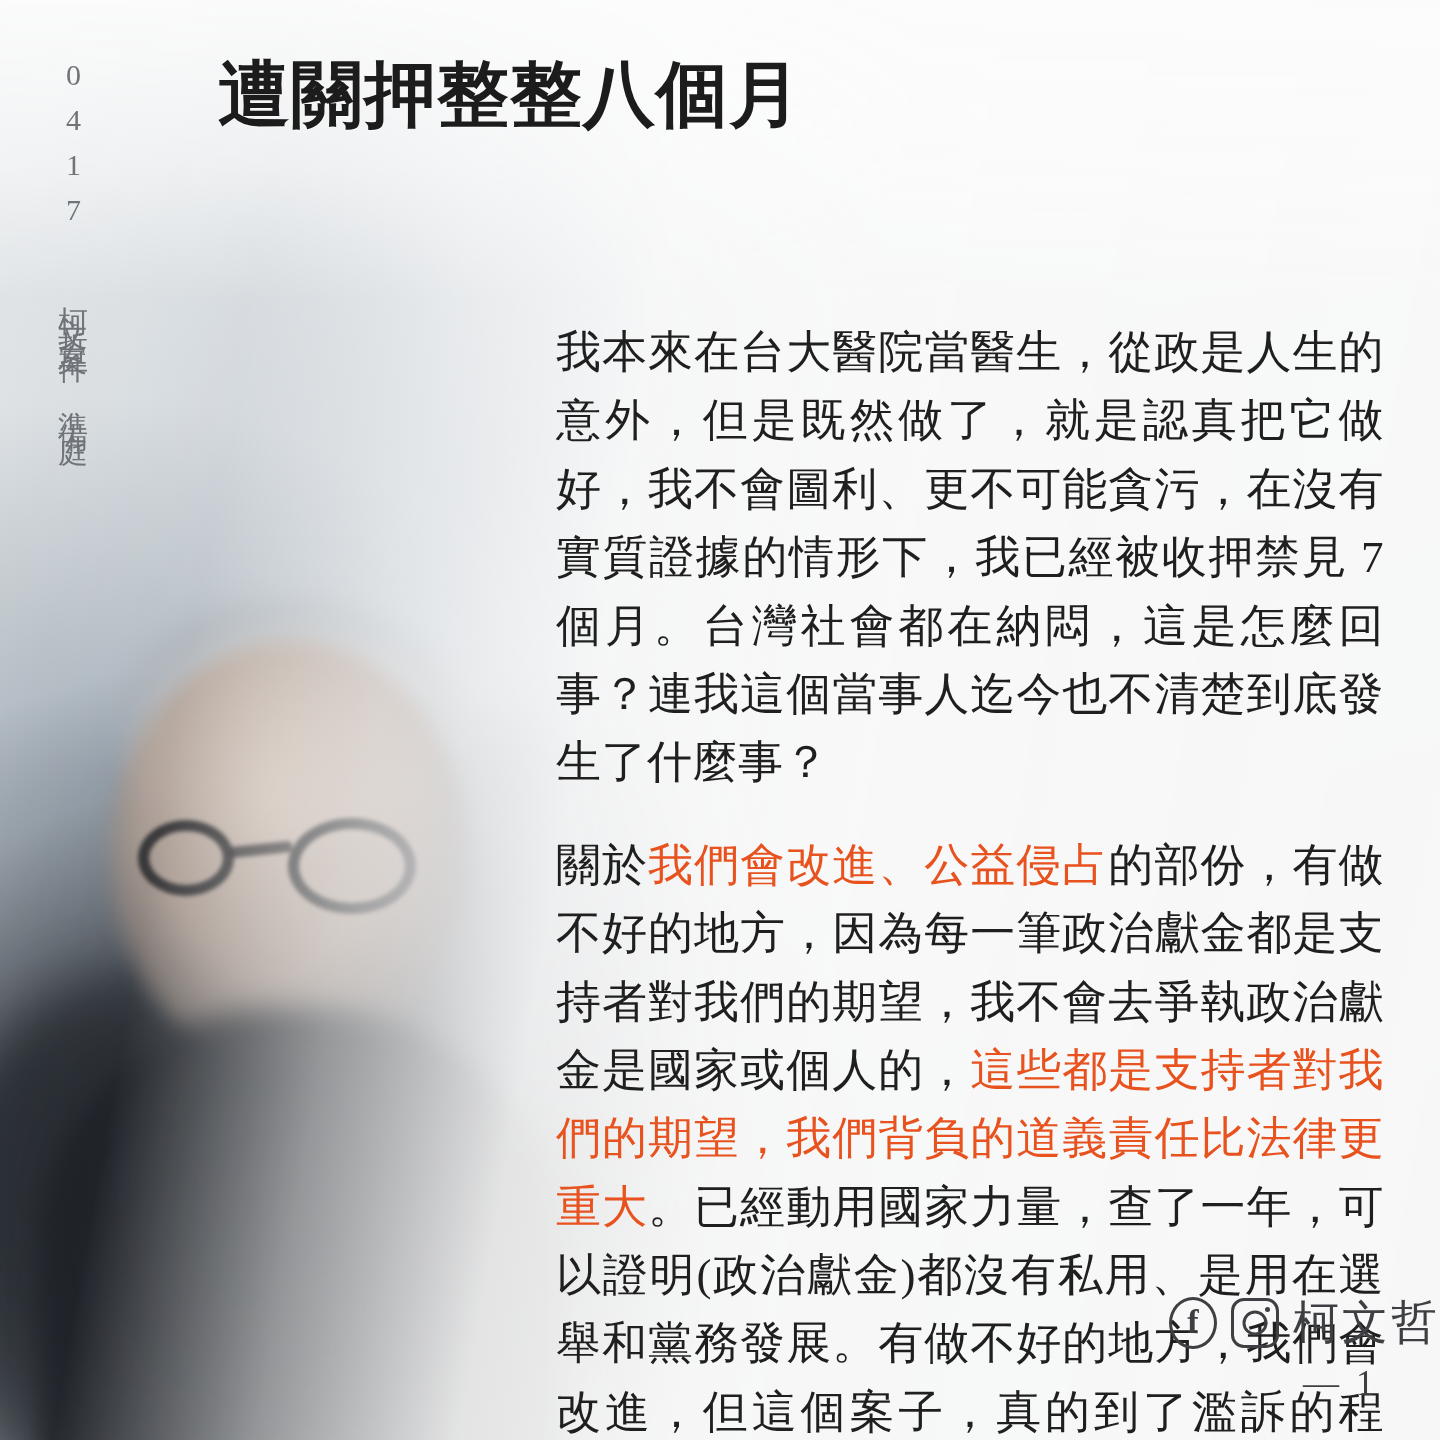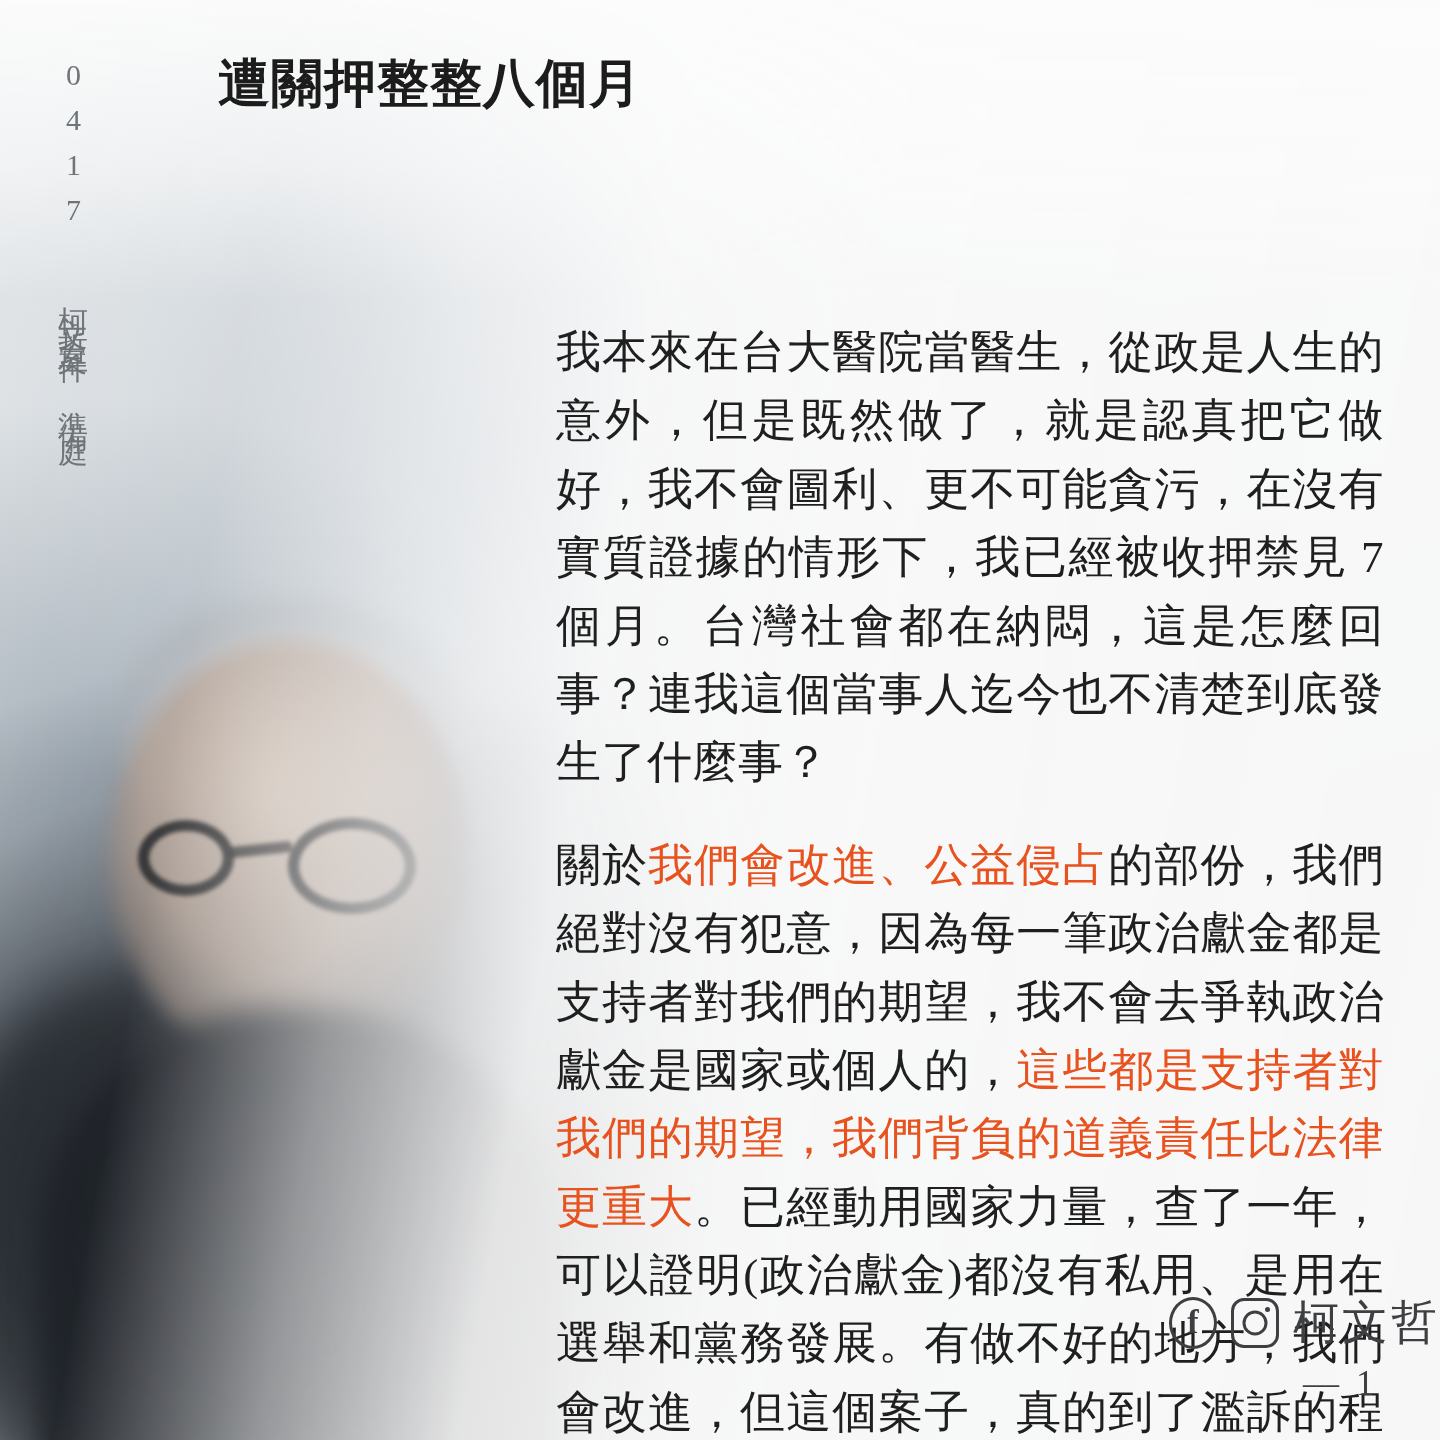--- a/index.html
+++ b/index.html
@@ -120,21 +120,21 @@
   }
 
   
   .headline {
     position: absolute;
     left: 218px;
     top: 52px;
     width: 1180px;
     color: #1c1c1c;
     font-weight: bold;
-    font-size: 52px;
+    font-size: 72px;
     line-height: 1.22;
     letter-spacing: 1px;
     font-family: "Liberation Serif", "DejaVu Serif", serif;
     text-shadow: 0 1px 0 rgba(255,255,255,0.5);
   }
   .headline .l2 { white-space: nowrap; }
 
   
   .body-col {
     position: absolute;
@@ -247,21 +247,21 @@
   <div class="wash-top"></div>
 
   <div class="side-label">0417 柯文哲案件 準備庭</div>
 
   <div class="headline">
     <div class="l1">遭關押整整八個月</div>
   </div>
 
   <div class="body-col">
     <p>我本來在台大醫院當醫生，從政是人生的意外，但是既然做了，就是認真把它做好，我不會圖利、更不可能貪污，在沒有實質證據的情形下，我已經被收押禁見 7 個月。台灣社會都在納悶，這是怎麼回事？連我這個當事人迄今也不清楚到底發生了什麼事？</p>
-    <p><span>關於</span><span class="hl">我們會改進、公益侵占</span><span>的部份，我們絕對沒有犯意，因為每一筆政治獻金都是支持者對我們的期望，我不會去爭執政治獻金是國家或個人的，</span><span class="hl">這些都是支持者對我們的期望，我們背負的道義責任比法律更重大</span><span>。已經動用國家力量，查了一年，可以證明(政治獻金)都沒有私用、是用在選舉和黨務發展。有做不好的地方，我們會改進，但這個案子，真的到了濫訴的程度。</span></p>
+    <p><span>關於</span><span class="hl">我們會改進、公益侵占</span><span>的部份，有做不好的地方，因為每一筆政治獻金都是支持者對我們的期望，我不會去爭執政治獻金是國家或個人的，</span><span class="hl">這些都是支持者對我們的期望，我們背負的道義責任比法律更重大</span><span>。已經動用國家力量，查了一年，可以證明(政治獻金)都沒有私用、是用在選舉和黨務發展。有做不好的地方，我們會改進，但這個案子，真的到了濫訴的程度。</span></p>
   </div>
 
   <div class="footer">
     <span class="icon">
         <span class="fb-circle"></span>
       </span>
     <span class="icon">
         <span class="ig-square"></span>
       </span>
     <span class="name">柯文哲</span>

